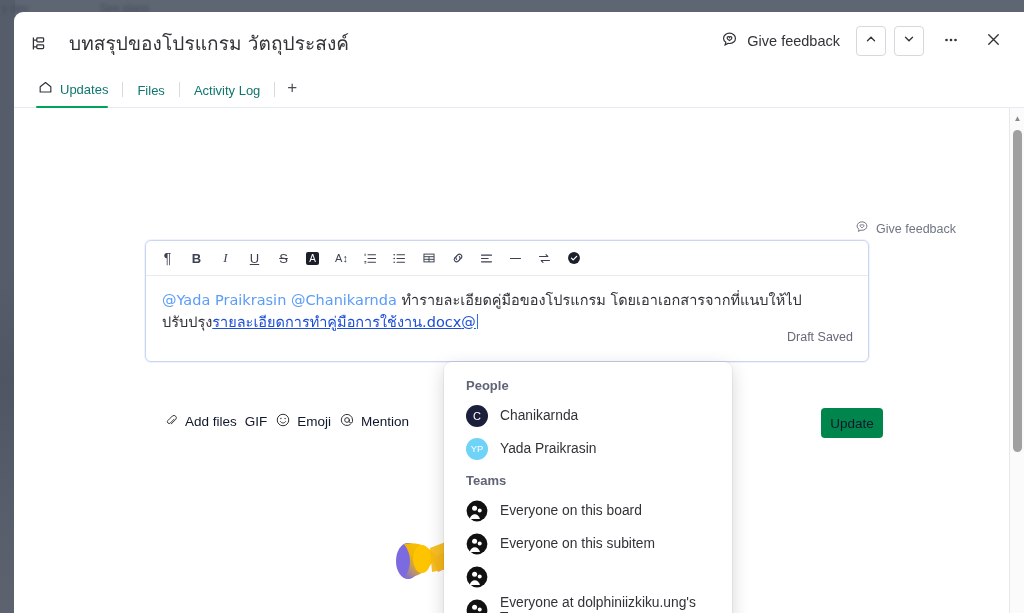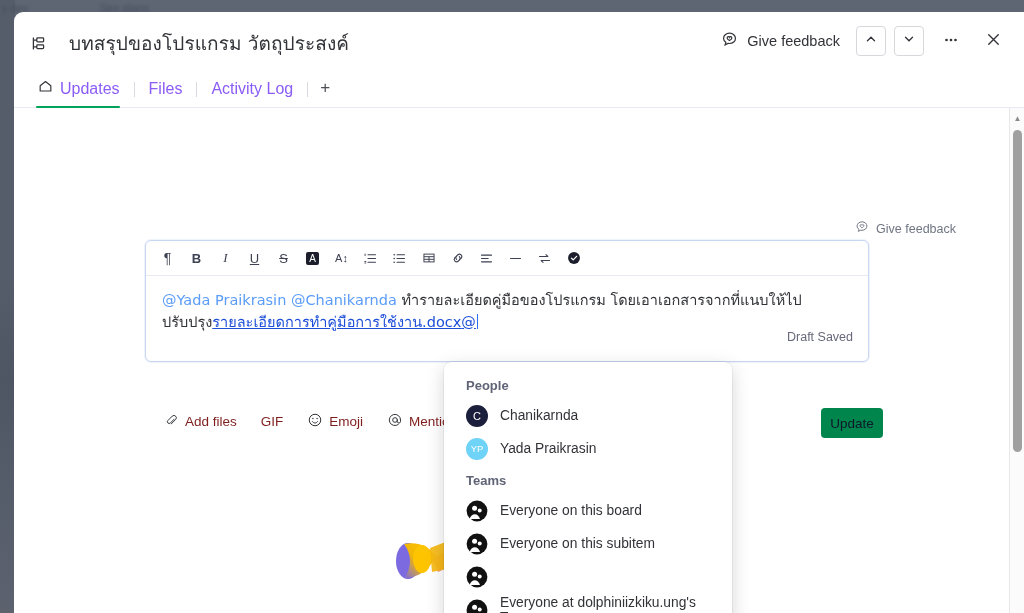--- a/index.html
+++ b/index.html
@@ -85,21 +85,21 @@
     position: relative;
     height: 34px;
     padding-left: 22px;
     display: flex; align-items: flex-end; gap: 0;
     border-bottom: 1px solid #e6e9ef;
   }
   .tab {
     position: relative;
     display: flex; align-items: center; gap: 7px;
     padding: 0 14px 9px 14px;
-    font-size: 16px; color: #8b5cf6;
+    font-size: 13px; color: #0f766e;
     cursor: pointer;
   }
   .tab.first { padding-left: 2px; }
   .tab.active::after {
     content: ""; position: absolute; left: 0; right: 14px; bottom: -1px;
     height: 2.5px; background: #00a359; border-radius: 2px;
   }
   .tab-sep { width: 1px; height: 15px; background: #d8dae0; margin-bottom: 10px; }
   .tab-plus { padding: 0 12px 9px 12px; font-size: 17px; color: #4b4e55; cursor: pointer; }
 
@@ -157,22 +157,22 @@
   }
   #draft-saved {
     position: absolute; right: 15px; bottom: 17px;
     font-size: 12.5px; color: #676879;
   }
 
   
   #editor-footer {
     position: absolute;
     left: 146px; top: 301px;
-    display: flex; align-items: center; gap: 16px;
-    font-size: 13.5px; color: #7f1d1d;
+    display: flex; align-items: center; 
+    font-size: 13.5px; color: #0f172a;
   }
   .foot-item {
     display: flex; align-items: center; gap: 6px;
     cursor: pointer; padding: 3px 4px; border-radius: 4px;
   }
 
   #update-btn {
     position: absolute; left: 807px; top: 300px;
     width: 62px; height: 30px;
     background: #00854d; color: #0f172a;

